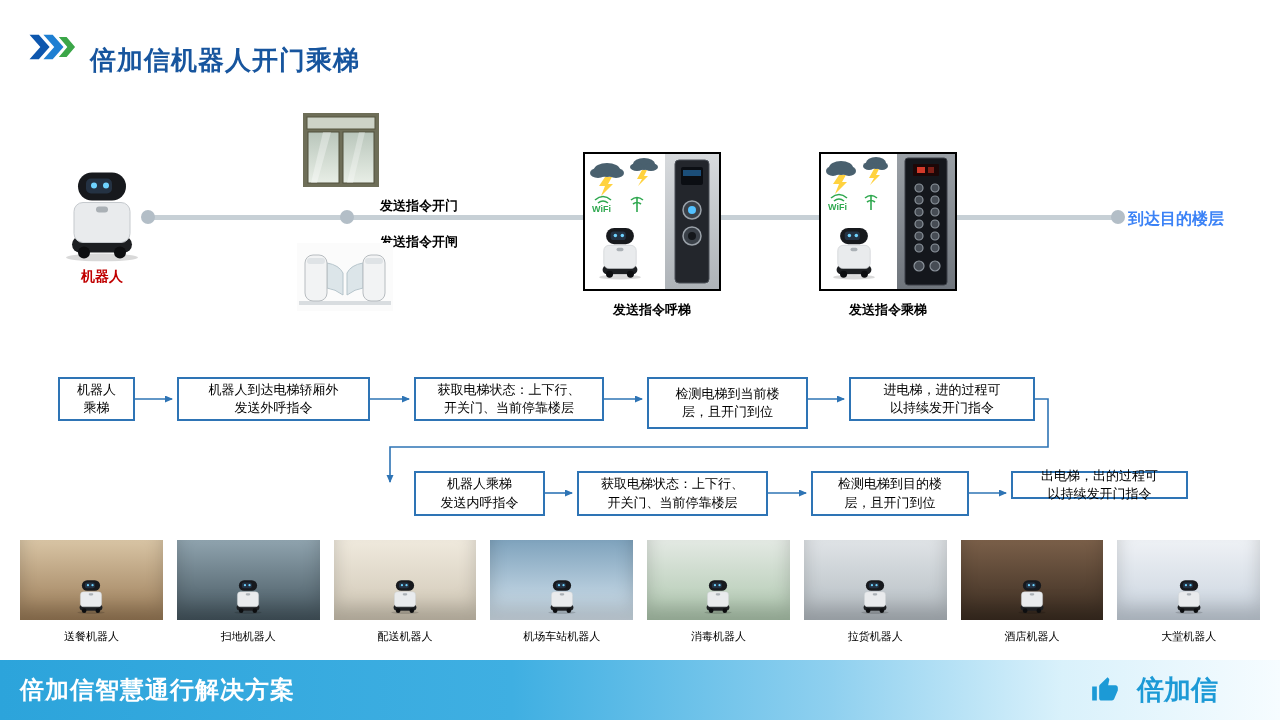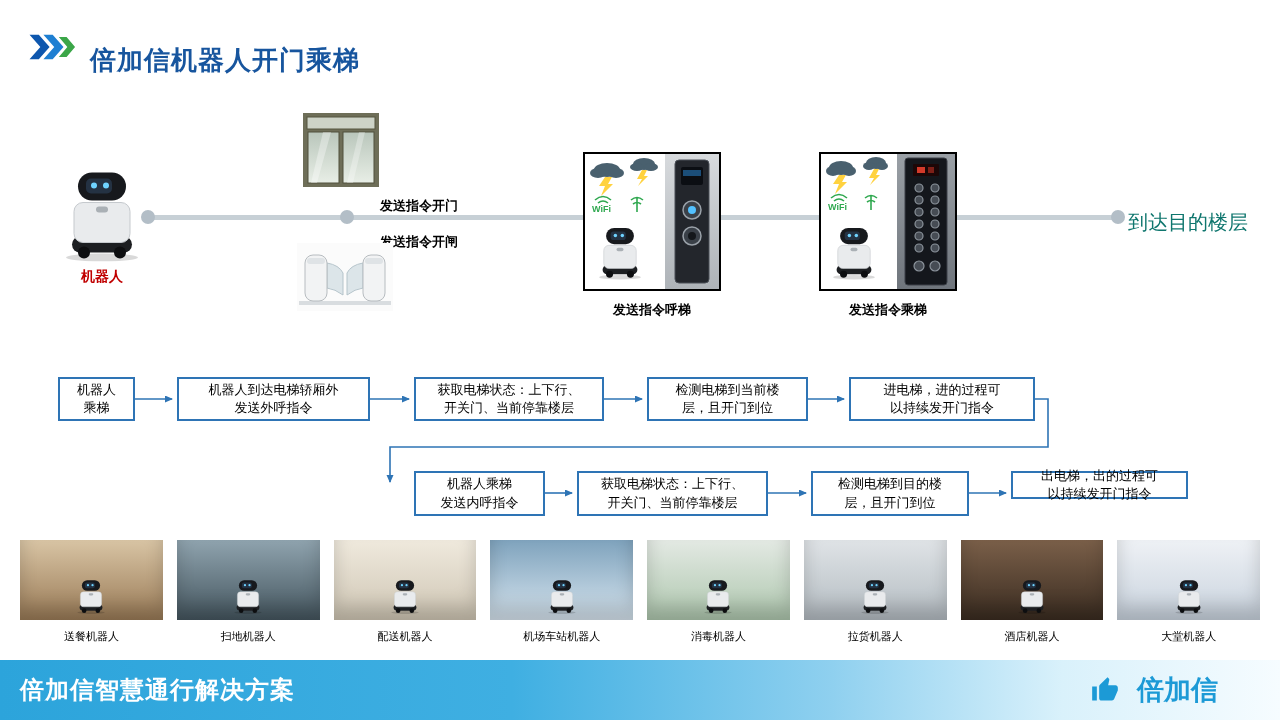--- a/index.html
+++ b/index.html
@@ -25,31 +25,31 @@
   .cmd-door{left:380px;top:197px;}
   .cmd-gate{left:380px;top:233px;}
 
   .elev-card{position:absolute;width:138px;height:139px;border:2px solid #000000;background:#fff;box-sizing:border-box;}
   .card-call{left:583px;top:152px;}
   .card-ride{left:819px;top:152px;}
   .elev-caption{position:absolute;width:138px;text-align:center;font-size:13px;font-weight:bold;top:301px;}
   .cap-call{left:583px;} .cap-ride{left:819px;}
   .wifi-text{font-size:9px;font-weight:bold;fill:#2FA84F;font-family:"Liberation Sans",sans-serif;}
 
-  .arrive-text{position:absolute;left:1128px;top:209px;font-size:20px;font-weight:normal;color:#0f766e;}
+  .arrive-text{position:absolute;left:1128px;top:209px;font-size:16px;font-weight:bold;color:#3b82f6;}
 
   
   .connectors{position:absolute;left:0;top:0;width:1280px;height:720px;pointer-events:none;}
   .flow-box{position:absolute;border:2px solid #2E74B5;background:#fff;box-sizing:border-box;
             display:flex;align-items:center;justify-content:center;text-align:center;
             font-size:13px;line-height:1.4;white-space:pre-line;padding:2px 6px;z-index:2;}
   .b1{left:58px; top:377px;width:77px; height:44px;}
   .b2{left:177px;top:377px;width:193px;height:44px;}
   .b3{left:414px;top:377px;width:190px;height:44px;}
-  .b4{left:647px;top:377px;width:161px;height:44px;}
+  .b4{left:647px;top:377px;width:161px;height:52px;}
   .b5{left:849px;top:377px;width:186px;height:44px;}
   .b6{left:414px;top:471px;width:131px;height:45px;}
   .b7{left:577px;top:471px;width:191px;height:45px;}
   .b8{left:811px;top:471px;width:158px;height:45px;}
   .b9{left:1011px;top:471px;width:177px;height:28px;}
 
   
   .gallery{position:absolute;left:20px;top:540px;width:1240px;display:flex;gap:14px;}
   .gallery figure{margin:0;flex:1;display:flex;flex-direction:column;align-items:center;}
   .photo{width:100%;height:80px;position:relative;display:flex;align-items:flex-end;justify-content:center;

